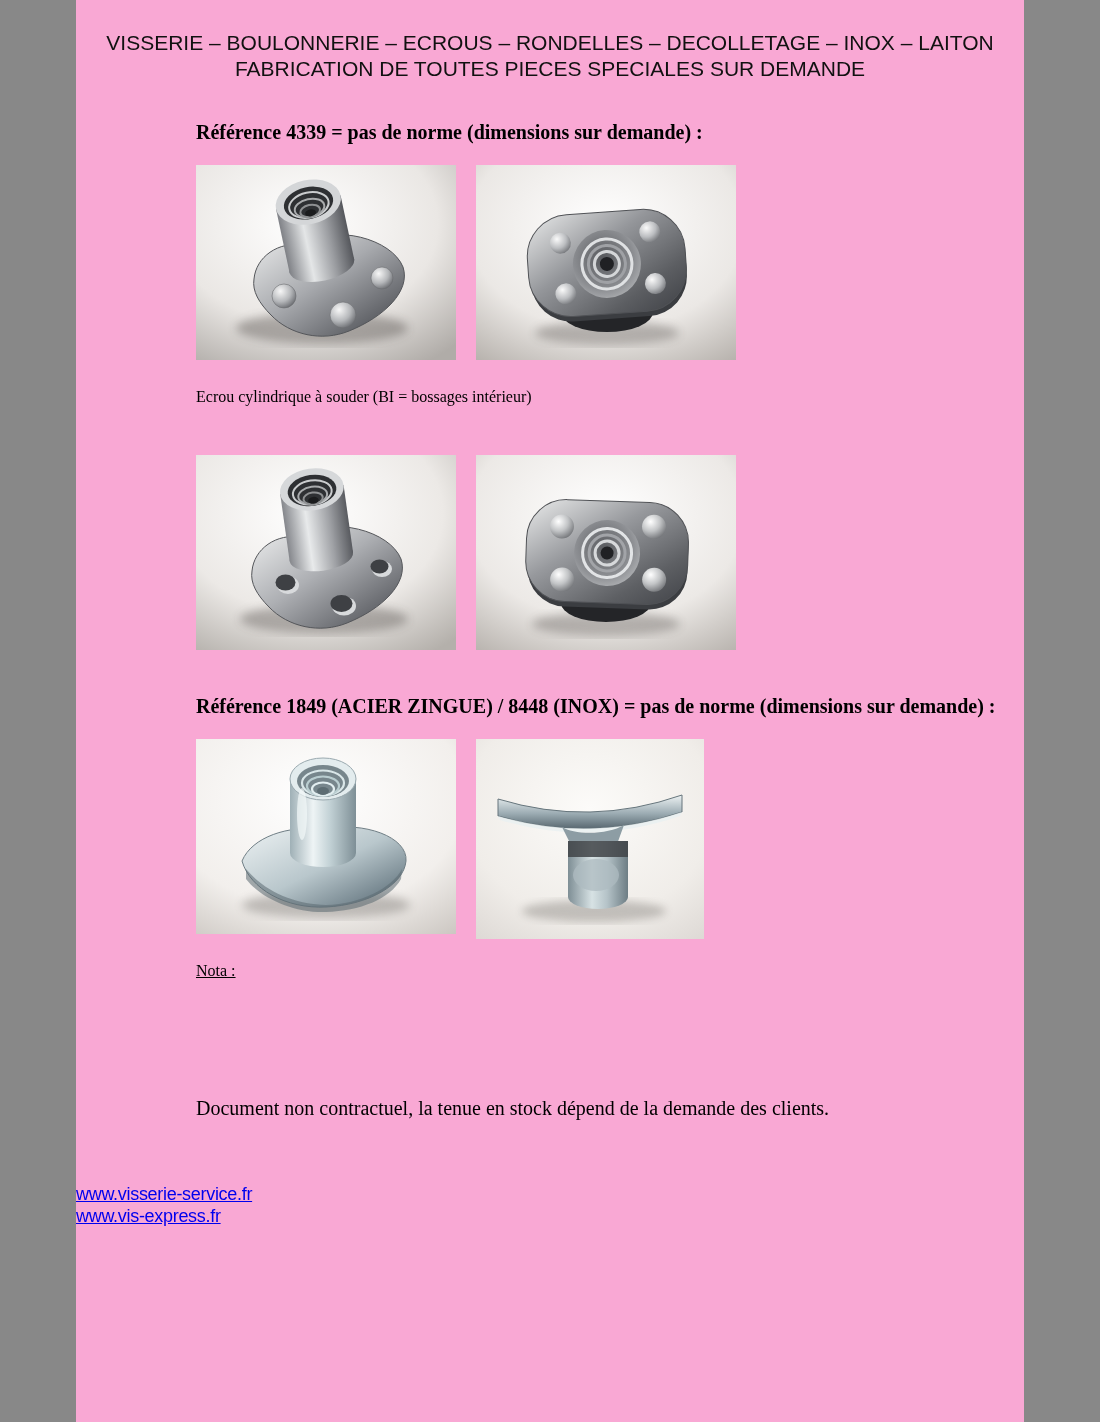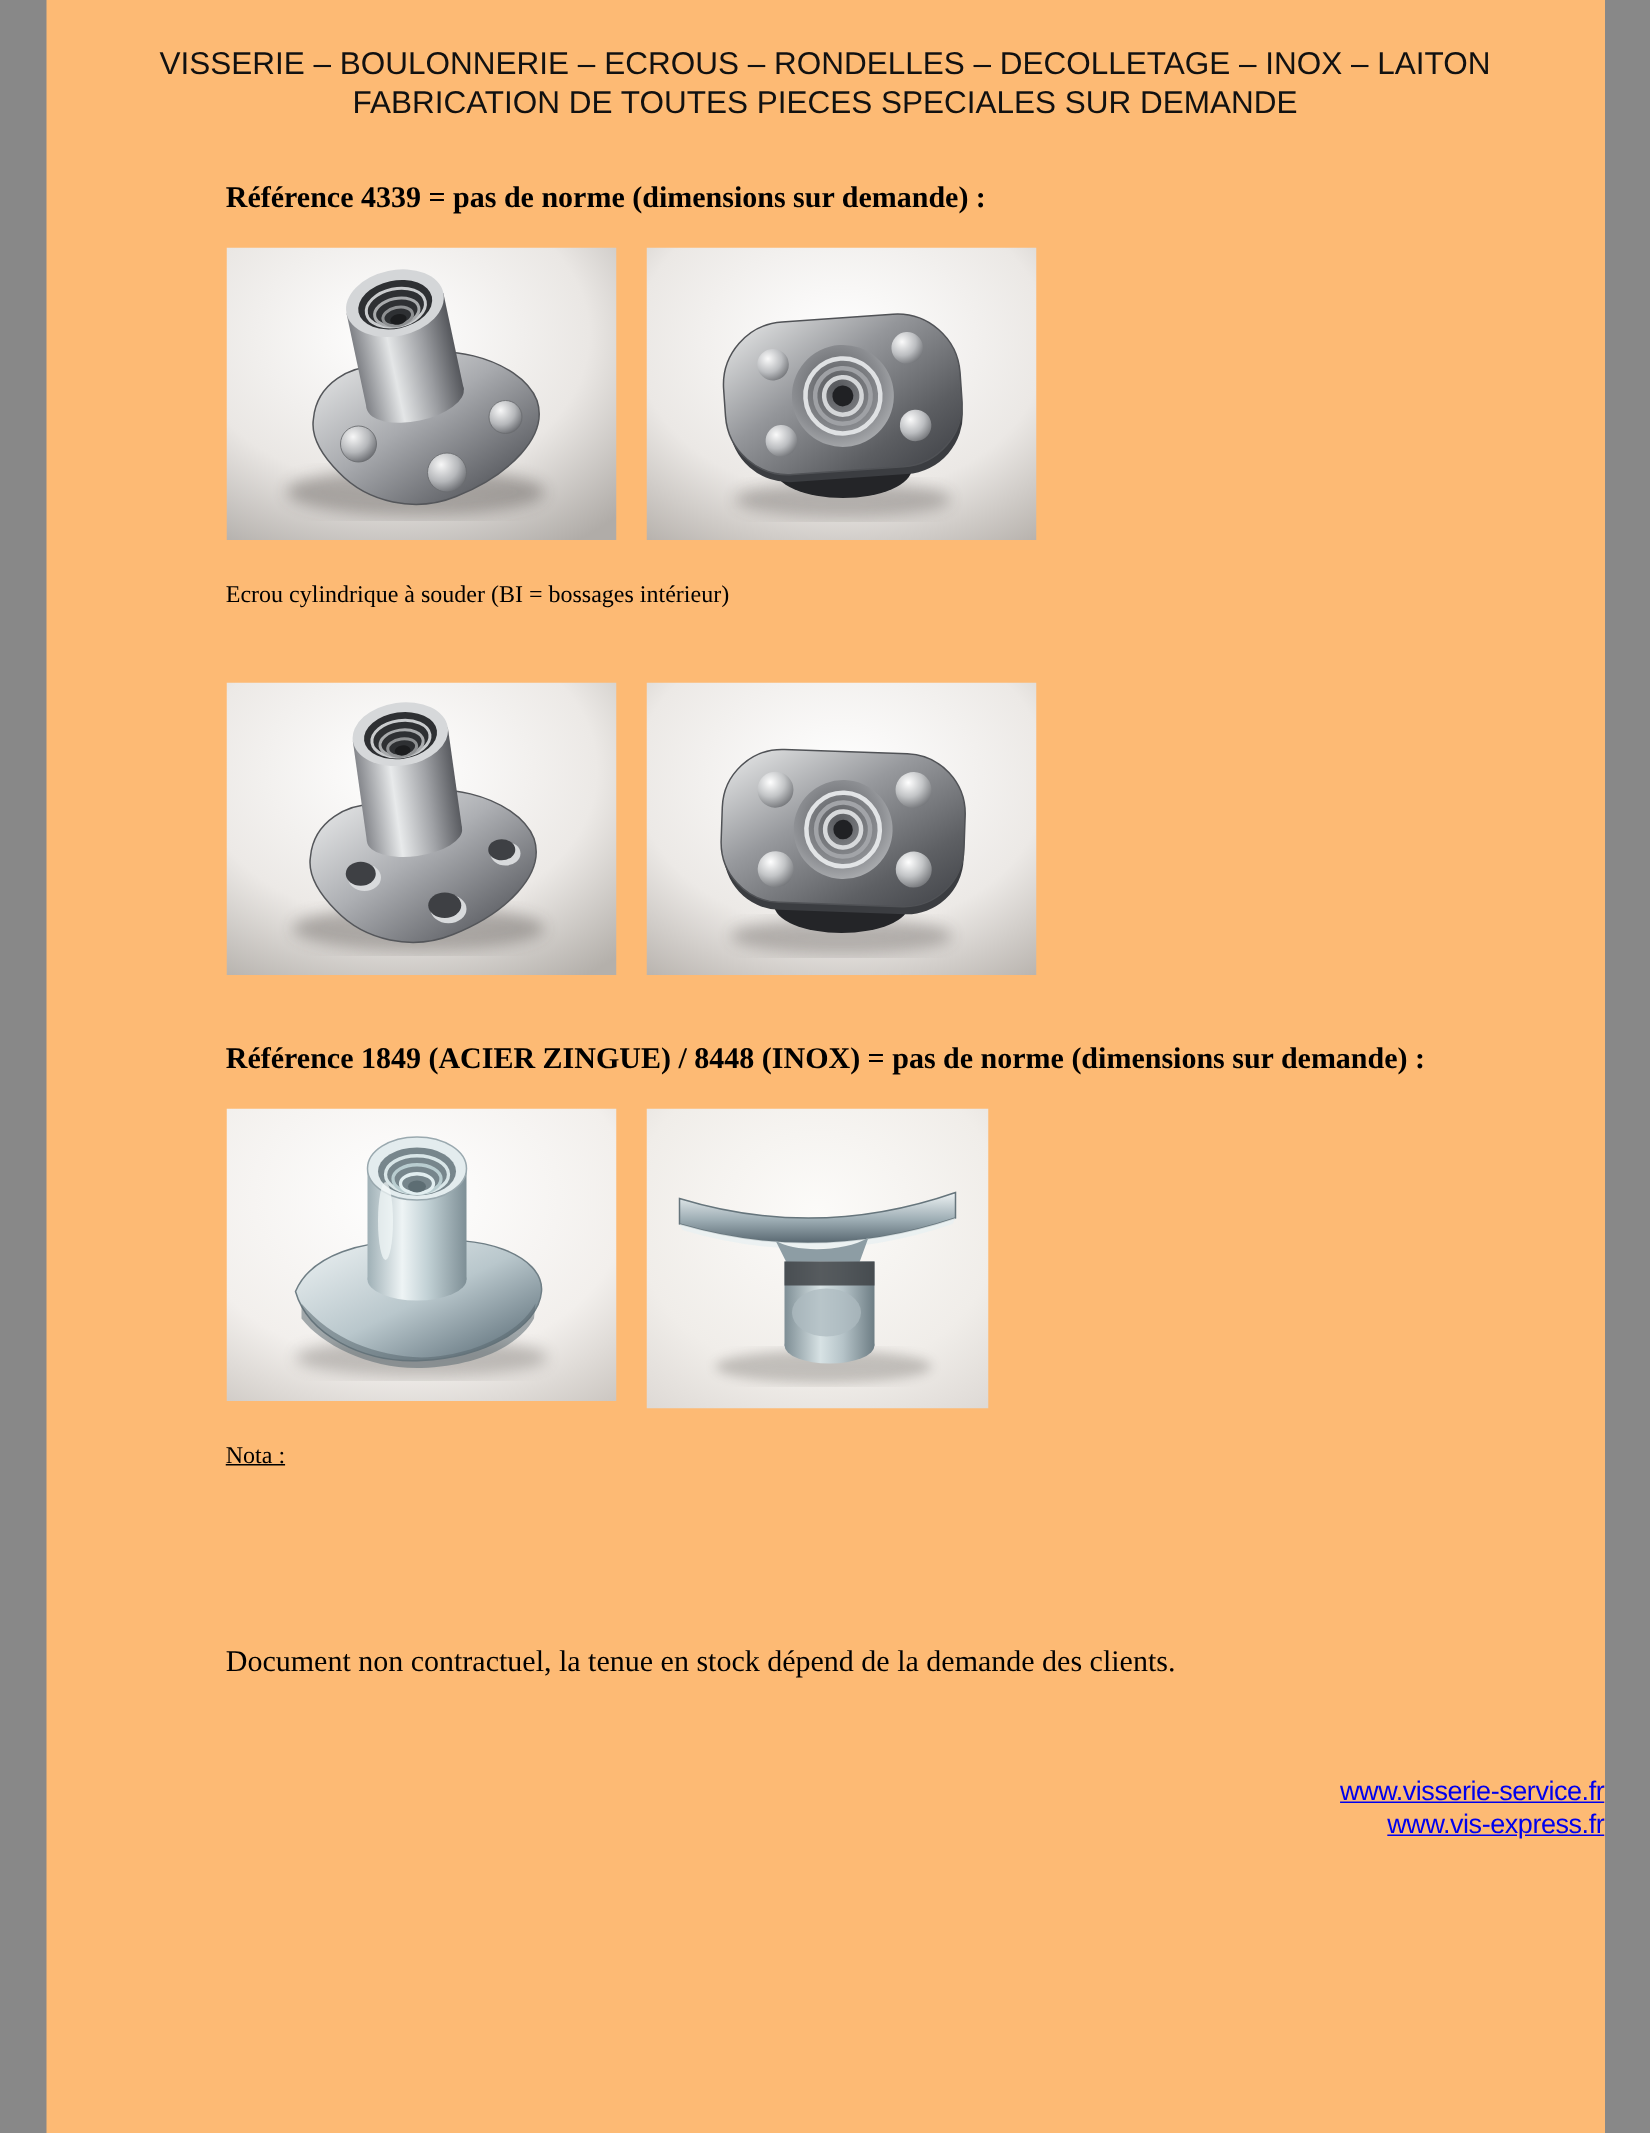--- a/index.html
+++ b/index.html
@@ -1,17 +1,17 @@
 <!DOCTYPE html>
 <html><head>
 <meta charset="utf-8">
 <style>
   html,body{margin:0;padding:0;background:#888;}
   .page{
-    width:1039px;height:1422px;margin:0 auto;background:#fdba74;
+    width:948px;height:1422px;margin:0 auto;background:#f9a8d4;
     position:relative;overflow:hidden;
     font-family:"Liberation Serif","DejaVu Serif",serif;
     color:#000;
   }
   .header{
     padding-top:30px;text-align:center;
     font-family:"Liberation Sans","DejaVu Sans",sans-serif;
     font-size:21px;line-height:26px;color:#111;
   }
   .content{margin-left:120px;margin-right:90px;}
@@ -26,21 +26,21 @@
   .photo-row.r2{margin-top:46px;}
   .photo-row.r3{margin-top:21px;}
   .photo{margin:0 20px 0 0;font-size:0;line-height:0;}
   .photo svg{display:block;}
   .caption{margin:0;font-size:16px;line-height:24px;}
   .caption.c1,.caption.c2{margin-top:25px;}
   .caption.c3{margin-top:24px;}
   .nota-label{margin:20px 0 0 0;font-size:16px;line-height:24px;text-decoration:underline;}
   .nota-text{margin:18px 0 0 0;font-size:20px;line-height:27px;width:890px;}
   .disclaimer{margin:113px 0 0 0;font-size:20px;line-height:24px;white-space:nowrap;}
-  .footer{margin-top:63px;text-align:right;}
+  .footer{margin-top:63px;text-align:left;}
   .site-link{
     display:block;font-family:"Liberation Sans","DejaVu Sans",sans-serif;
     font-size:18px;line-height:22px;letter-spacing:-0.3px;
     color:#0000EE;text-decoration:underline;cursor:pointer;
   }
 </style>
 </head>
 <body>
 
 <div class="page">

